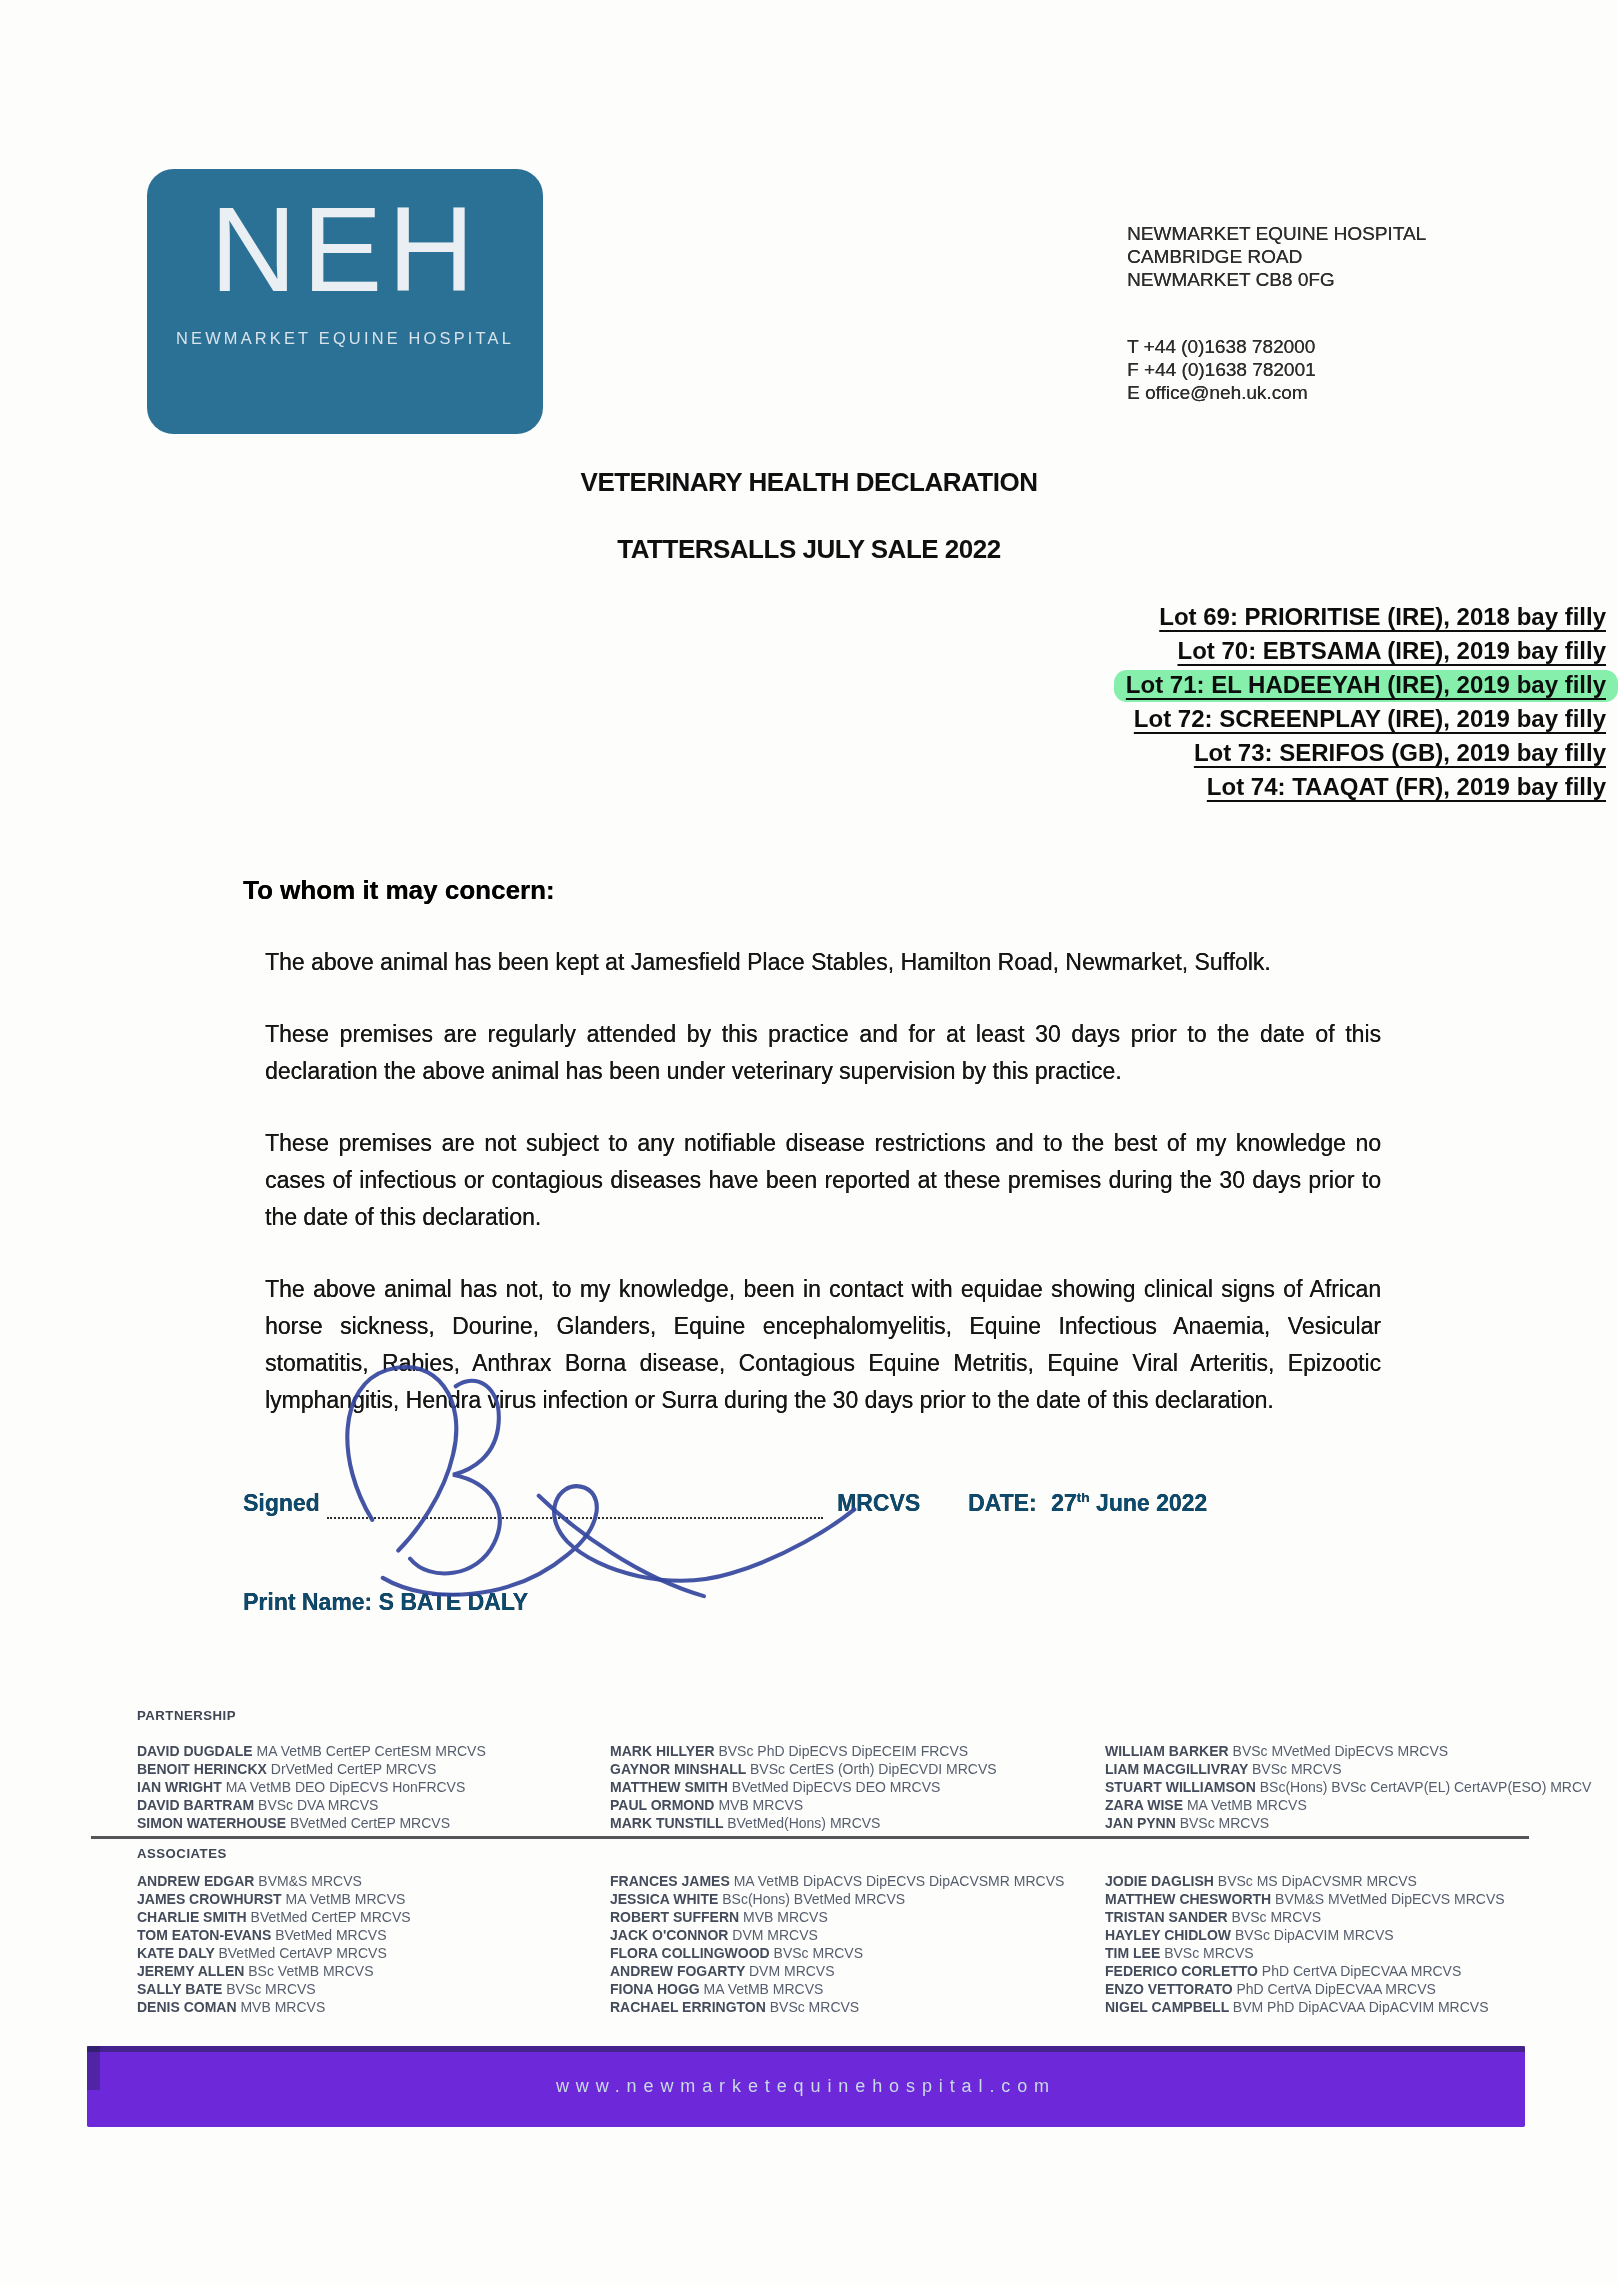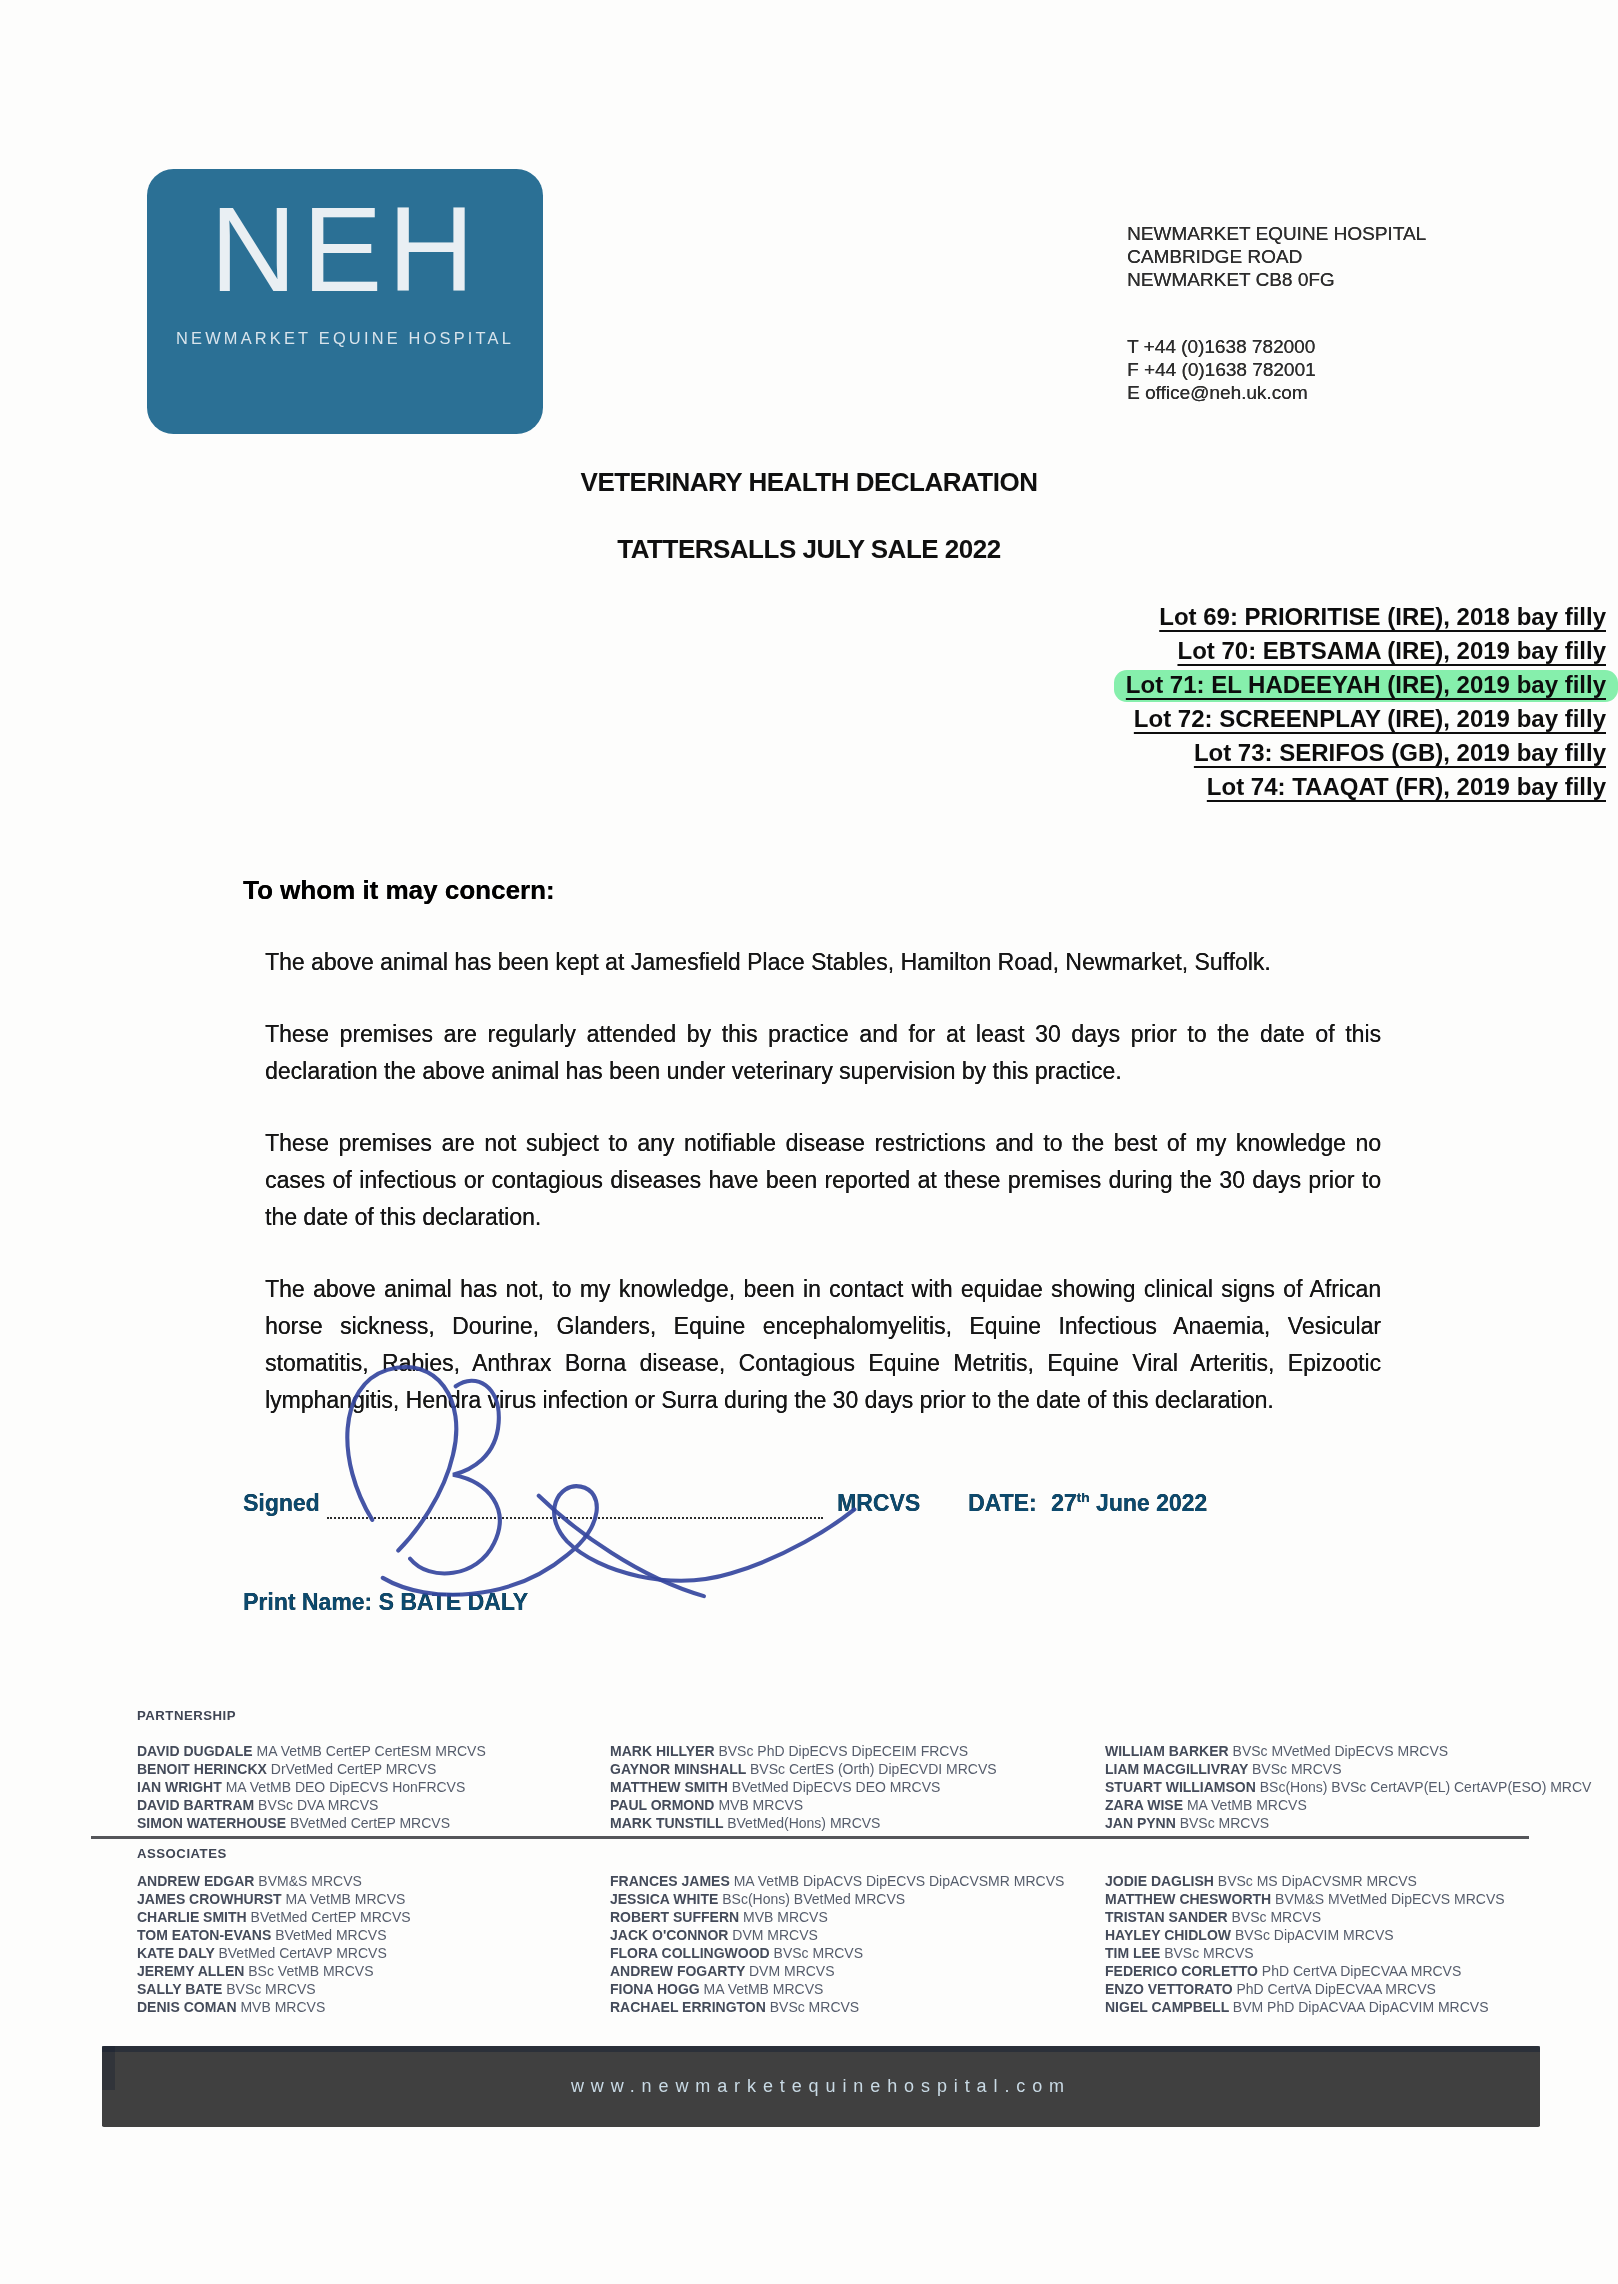--- a/index.html
+++ b/index.html
@@ -215,18 +215,18 @@
       <div class="staff-line"><span class="staff-name">JODIE DAGLISH </span><span class="staff-quals">BVSc MS DipACVSMR MRCVS</span></div>
       <div class="staff-line"><span class="staff-name">MATTHEW CHESWORTH </span><span class="staff-quals">BVM&amp;S MVetMed DipECVS MRCVS</span></div>
       <div class="staff-line"><span class="staff-name">TRISTAN SANDER </span><span class="staff-quals">BVSc MRCVS</span></div>
       <div class="staff-line"><span class="staff-name">HAYLEY CHIDLOW </span><span class="staff-quals">BVSc DipACVIM MRCVS</span></div>
       <div class="staff-line"><span class="staff-name">TIM LEE </span><span class="staff-quals">BVSc MRCVS</span></div>
       <div class="staff-line"><span class="staff-name">FEDERICO CORLETTO </span><span class="staff-quals">PhD CertVA DipECVAA MRCVS</span></div>
       <div class="staff-line"><span class="staff-name">ENZO VETTORATO </span><span class="staff-quals">PhD CertVA DipECVAA MRCVS</span></div>
       <div class="staff-line"><span class="staff-name">NIGEL CAMPBELL </span><span class="staff-quals">BVM PhD DipACVAA DipACVIM MRCVS</span></div>
     </div>
 
-  <div class="footer-bar" style="background: #404040; margin-left: 15px;">
+  <div class="footer-bar" style="background: #6d28d9;">
     <div class="footer-url">www.newmarketequinehospital.com</div>
   </div>
 
 </div>
 
 
 </body></html>

